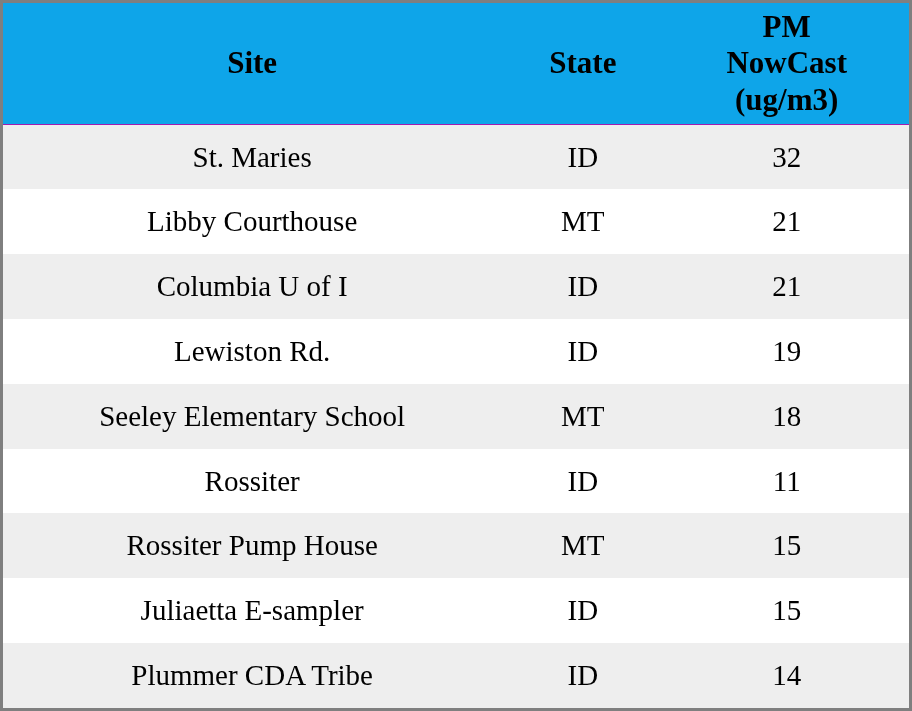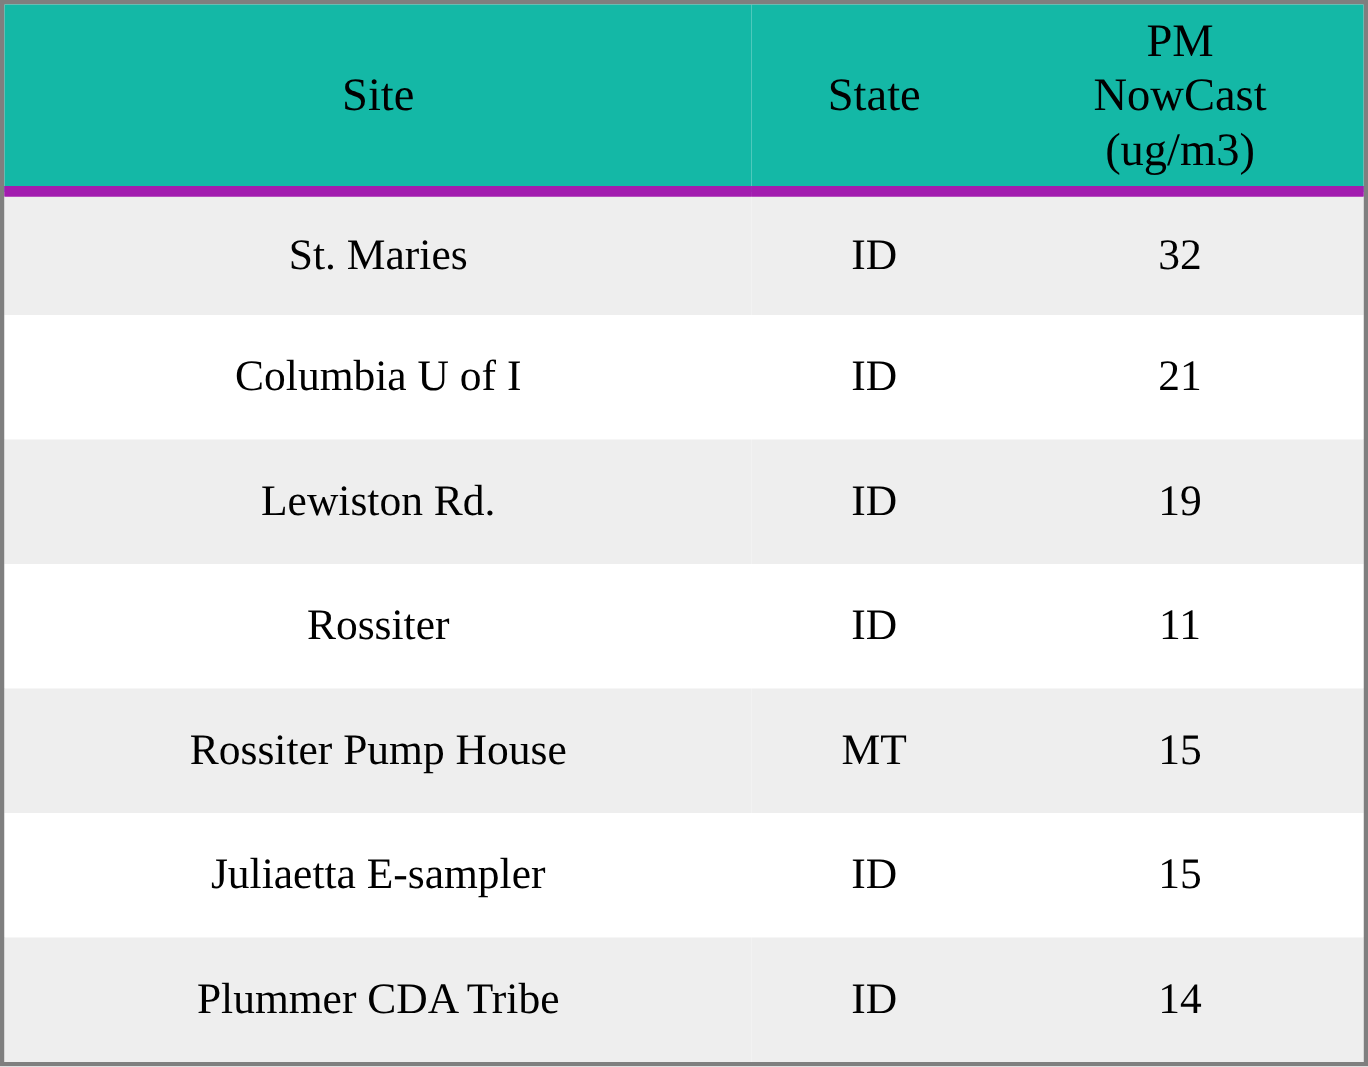--- a/index.html
+++ b/index.html
@@ -26,24 +26,24 @@
     height: 100%;
     border-collapse: collapse;
     table-layout: fixed;
   }
   col.col-site  { width: 55%; }
   col.col-state { width: 18%; }
   col.col-pm    { width: 27%; }
 
   thead th {
     height: 121px;
-    background: #14b8a6;
-    border-bottom: 7px solid #a21caf;
+    background: #0ea5e9;
+    border-bottom: 1px solid #a21caf;
     font-size: 31px;
-    font-weight: normal;
+    font-weight: bold;
     text-align: center;
     vertical-align: middle;
     line-height: 1.17;
     padding: 0;
   }
   thead th .wrap-narrow {
     max-width: 150px;
     margin: 0 auto;
   }
   tbody td {
@@ -75,28 +75,38 @@
         </th>
       </tr>
     </thead>
     <tbody>
       <tr>
         <td>St. Maries</td>
         <td>ID</td>
         <td>32</td>
       </tr>
       <tr>
+        <td>Libby Courthouse</td>
+        <td>MT</td>
+        <td>21</td>
+      </tr>
+      <tr>
         <td>Columbia U of I</td>
         <td>ID</td>
         <td>21</td>
       </tr>
       <tr>
         <td>Lewiston Rd.</td>
         <td>ID</td>
         <td>19</td>
+      </tr>
+      <tr>
+        <td>Seeley Elementary School</td>
+        <td>MT</td>
+        <td>18</td>
       </tr>
       <tr>
         <td>Rossiter</td>
         <td>ID</td>
         <td>11</td>
       </tr>
       <tr>
         <td>Rossiter Pump House</td>
         <td>MT</td>
         <td>15</td>

